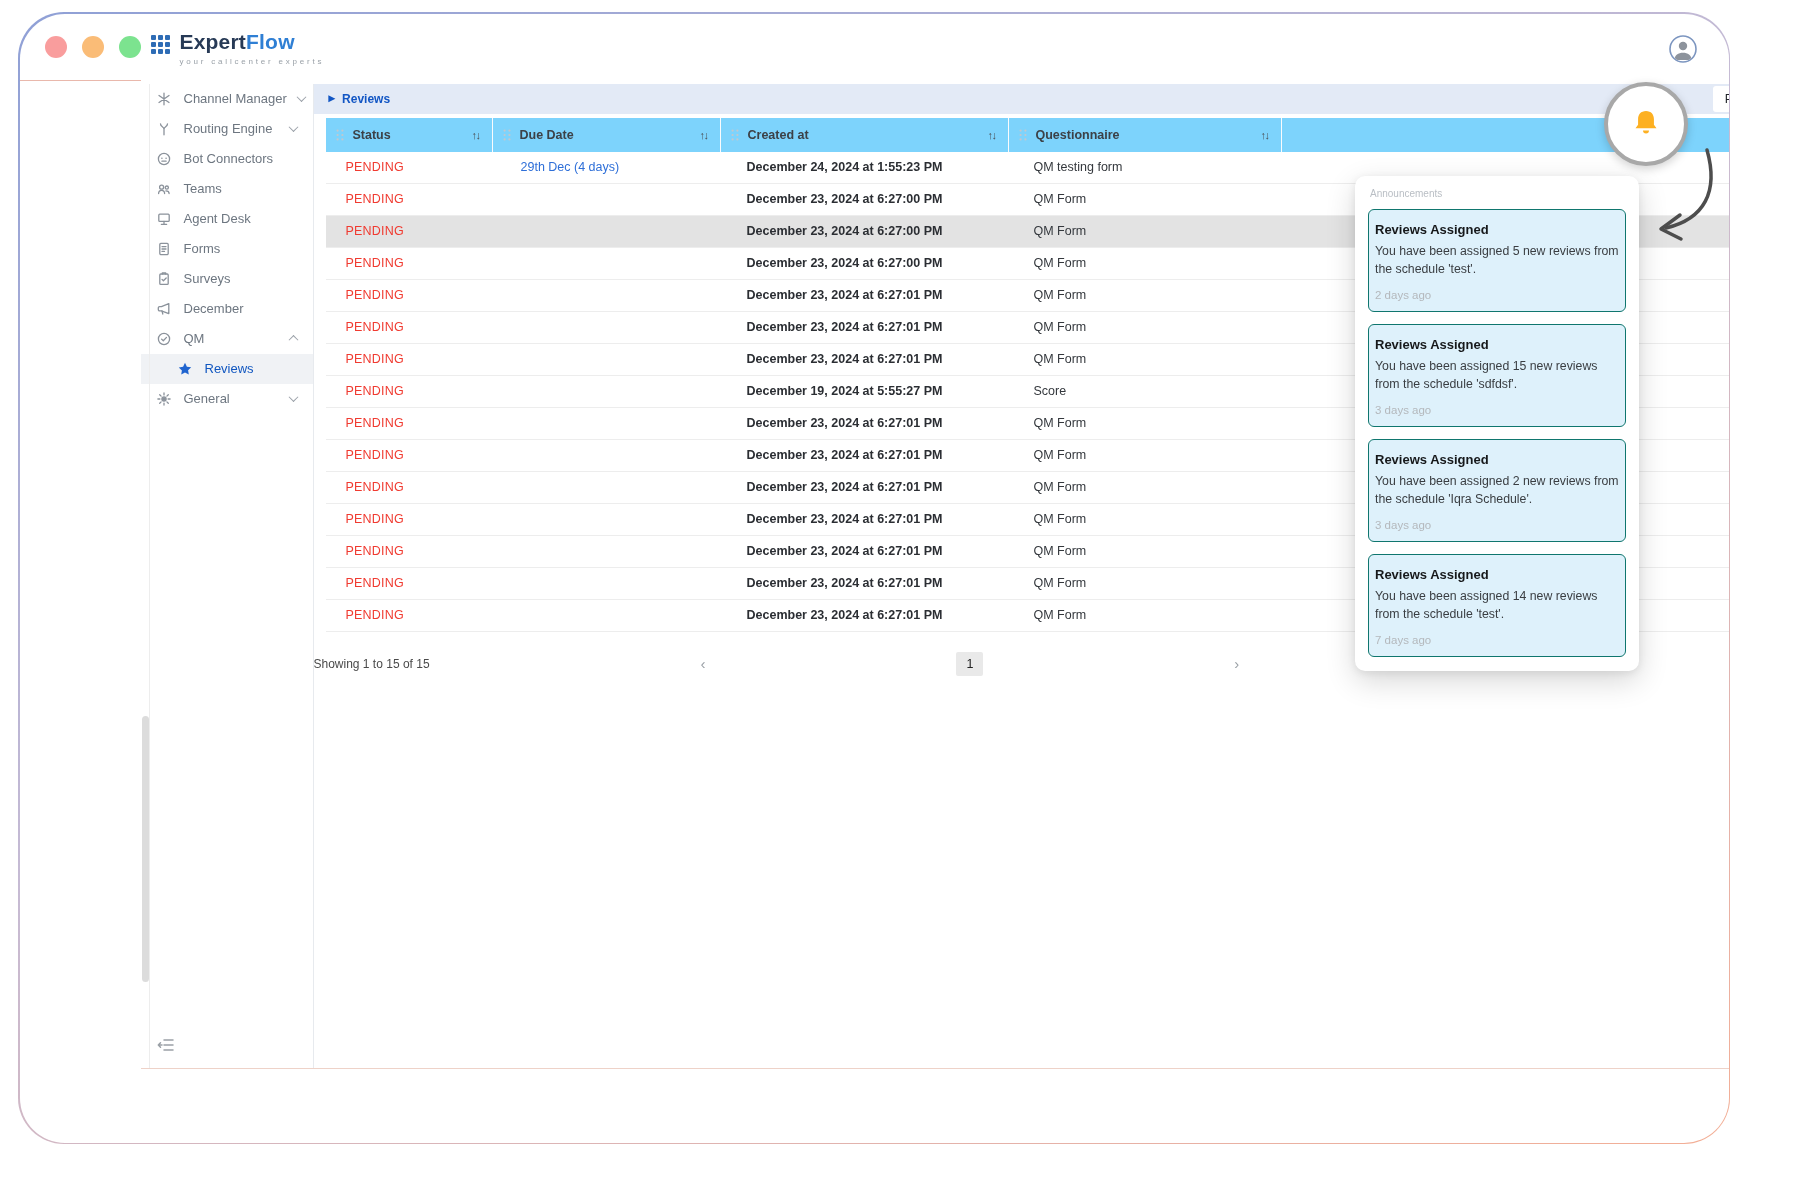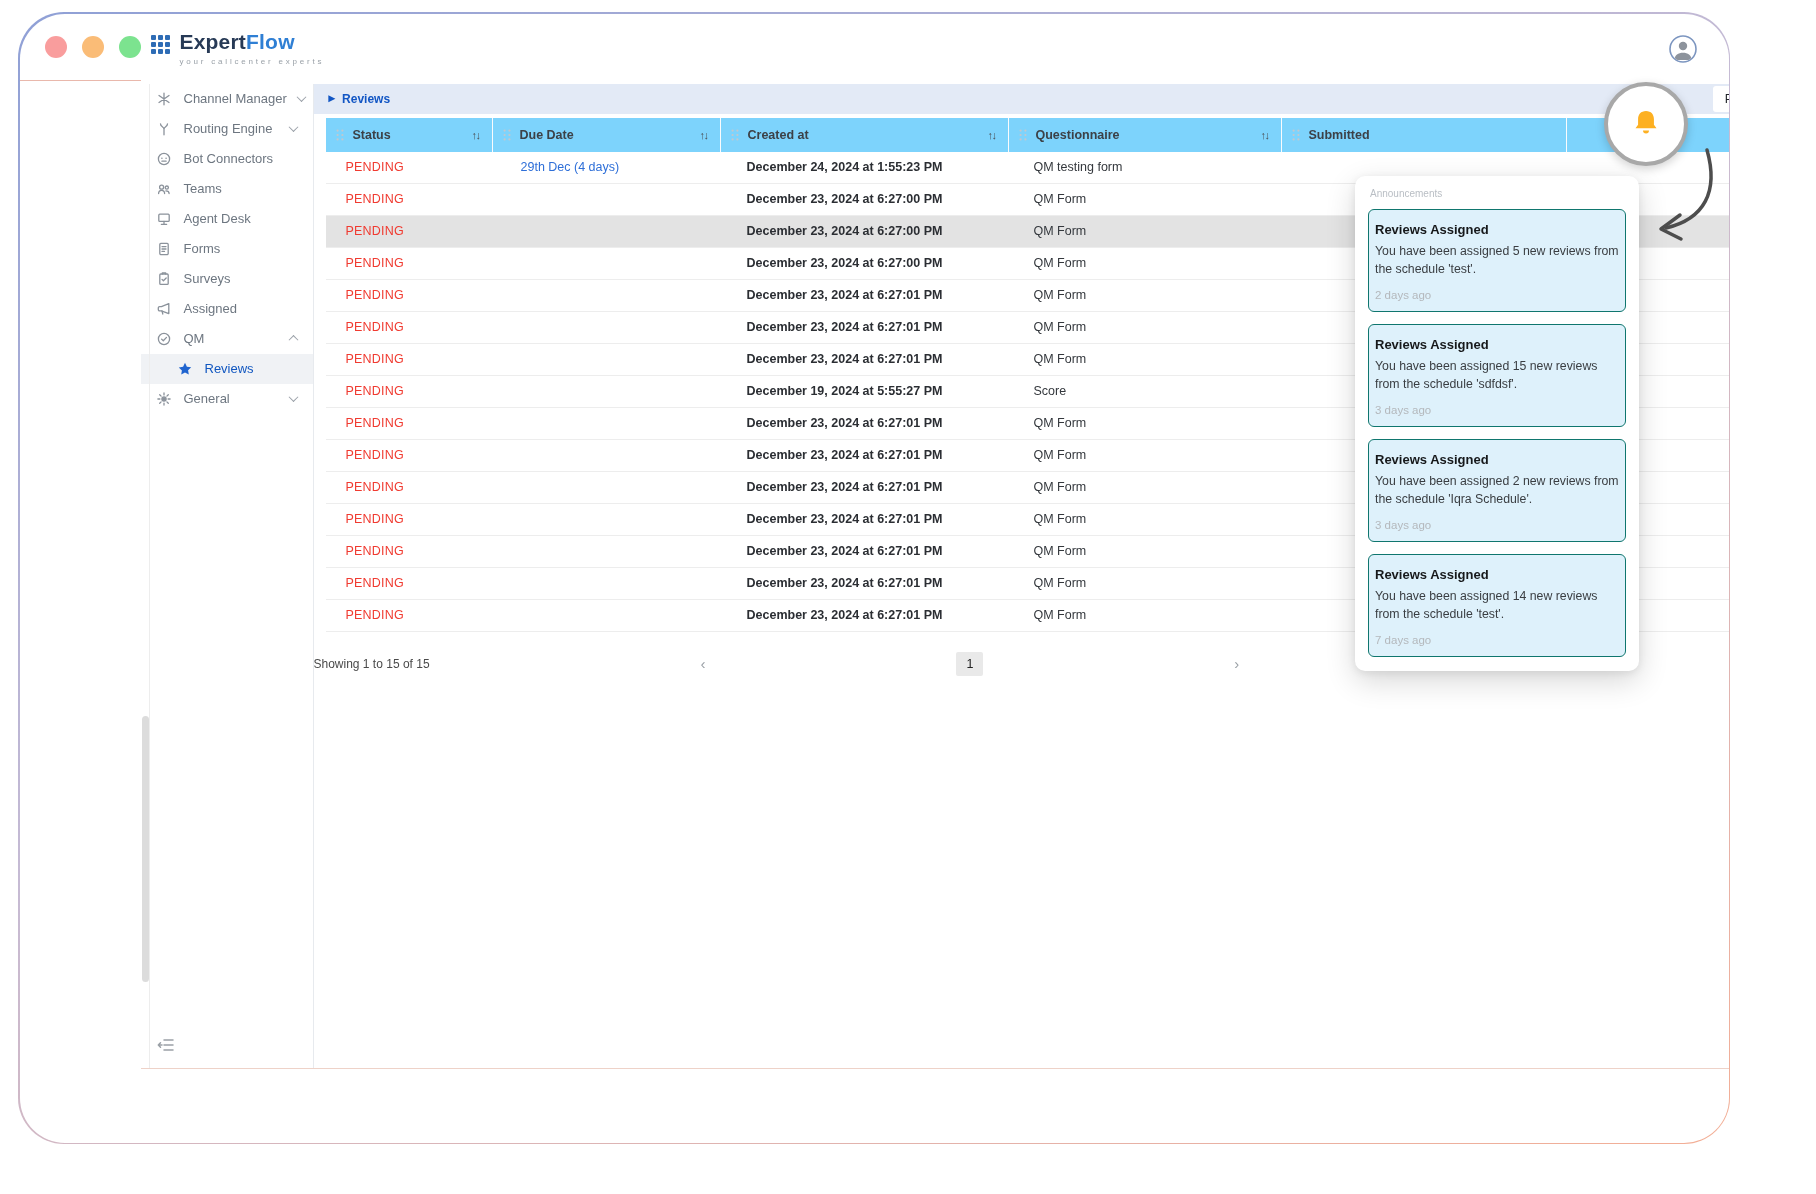--- a/index.html
+++ b/index.html
@@ -230,21 +230,21 @@
                   </span>
                   <span>Surveys</span>
                 </div>
                 <div class="side-item">
                   <span class="s-icon">
                     <svg width="16" height="16" viewBox="0 0 16 16" fill="none" stroke="currentColor" stroke-width="1.3" stroke-linecap="round" stroke-linejoin="round">
                       <path d="M12.8 2.6v10L5.4 9.8H3.6a1.3 1.3 0 01-1.3-1.3V6.9a1.3 1.3 0 011.3-1.3h1.8z"></path>
                       <path d="M6 10l.8 3"></path>
                     </svg>
                   </span>
-                  <span>Assigned</span>
+                  <span>December</span>
                 </div>
                 <div class="side-item">
                   <span class="s-icon">
                     <svg width="16" height="16" viewBox="0 0 16 16" fill="none" stroke="currentColor" stroke-width="1.3" stroke-linecap="round" stroke-linejoin="round">
                       <circle cx="8" cy="8" r="5.6"></circle>
                       <path d="M5.6 8.1l1.7 1.7 3.2-3.4"></path>
                     </svg>
                   </span>
                   <span>QM</span>
                   <span class="chev up"></span>
@@ -347,35 +347,20 @@
                           <circle cx="6.4" cy="1.6" r="1.1"></circle>
                           <circle cx="1.6" cy="6" r="1.1"></circle>
                           <circle cx="6.4" cy="6" r="1.1"></circle>
                           <circle cx="1.6" cy="10.4" r="1.1"></circle>
                           <circle cx="6.4" cy="10.4" r="1.1"></circle>
                         </g>
                       </svg>
                     </span>
      <span class="h-label">Questionnaire</span>
                     <span class="h-sort">↑↓</span>
-                  </div>
-                  <div class="hc w5">
-                    <span class="h-drag">
-                      <svg width="8" height="12" viewBox="0 0 8 12">
-                        <g fill="currentColor">
-                          <circle cx="1.6" cy="1.6" r="1.1"></circle>
-                          <circle cx="6.4" cy="1.6" r="1.1"></circle>
-                          <circle cx="1.6" cy="6" r="1.1"></circle>
-                          <circle cx="6.4" cy="6" r="1.1"></circle>
-                          <circle cx="1.6" cy="10.4" r="1.1"></circle>
-                          <circle cx="6.4" cy="10.4" r="1.1"></circle>
-                        </g>
-                      </svg>
-                    </span>
-     <span class="h-label">Submitted</span>
                   </div>
                   <div class="hc w6">
                     <span class="h-sort">↑↓</span>
                   </div>
                 </div>
               <div id="tbody">
                   <div class="row">
                     <span class="c status">PENDING</span>
                     <span class="c due">29th Dec (4 days)</span>
                     <span class="c created">December 24, 2024 at 1:55:23 PM</span>

